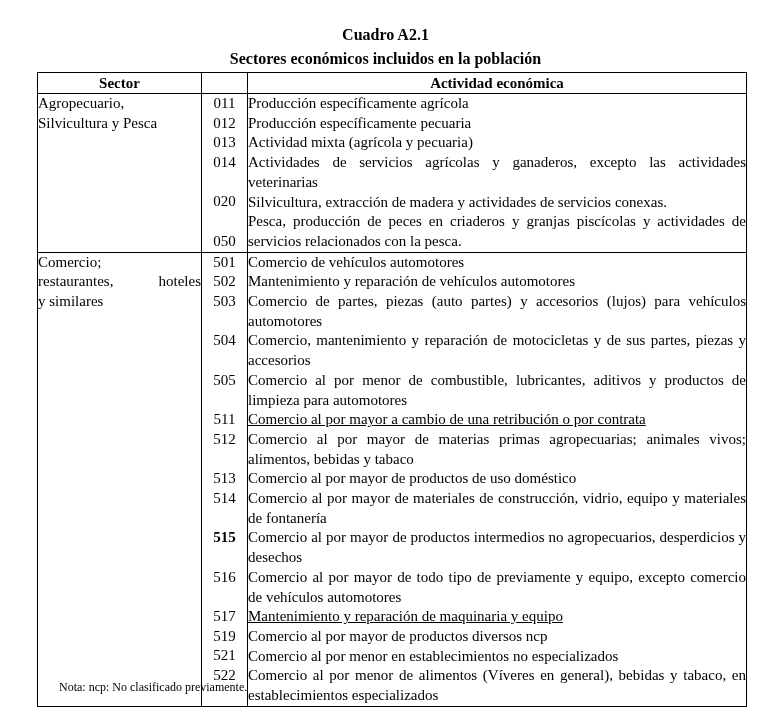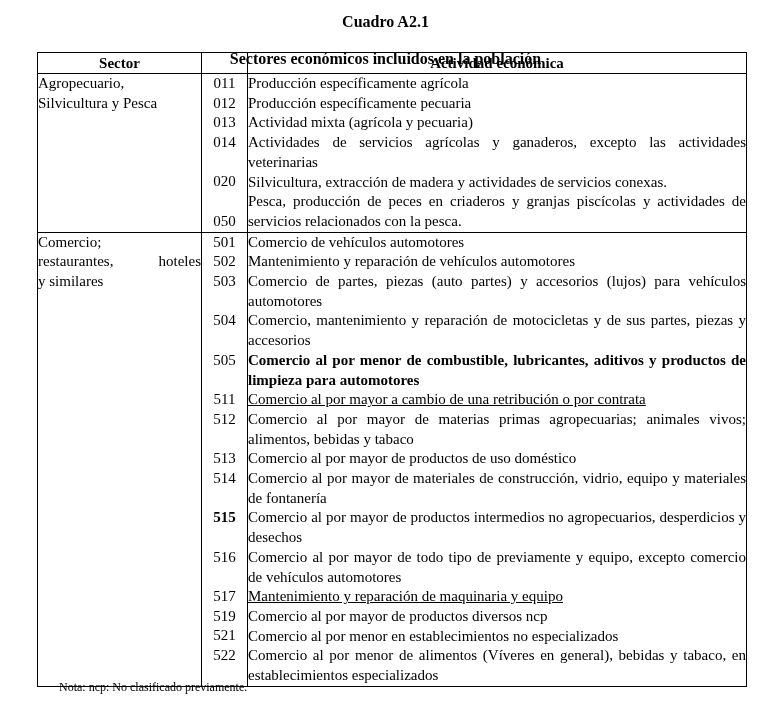--- a/index.html
+++ b/index.html
@@ -5,24 +5,24 @@
   html, body { margin: 0; padding: 0; background: #ffffff; }
   body {
     width: 771px; height: 714px; position: relative; overflow: hidden;
     font-family: "Liberation Serif", "DejaVu Serif", serif;
     color: #000;
   }
   .title {
     position: absolute; left: 0; width: 771px; text-align: center;
     font-weight: bold; font-size: 16px; line-height: 20px;
   }
-  #t1 { top: 12px; }
+  #t1 { top: 25px; }
   #t2 { top: 49px; }
   table.main {
-    position: absolute; left: 37px; top: 52px; width: 710px;
+    position: absolute; left: 37px; top: 72px; width: 710px;
     border-collapse: collapse; font-size: 15px; line-height: 19.7px;
   }
   table.main td, table.main th {
     border: 1.4px solid #000; padding: 0; vertical-align: top;
   }
   th { font-weight: bold; text-align: center; height: 20px; line-height: 20px; }
   col.c-sector { width: 164px; }
   col.c-code { width: 46px; }
   td.sector { vertical-align: middle; padding-left: 9px; padding-right: 8px; margin-left: 9px; }
   td.sector span { display: block; }
@@ -100,21 +100,21 @@
           <span class="codecell" style="height: 19.7px; line-height: 19.7px;"><span>517</span></span>
           <span class="codecell" style="height: 19.7px; line-height: 19.7px;"><span>519</span></span>
           <span class="codecell" style="height: 19.7px; line-height: 19.7px;"><span>521</span></span>
           <span class="codecell" style="height: 39.4px; line-height: 19.7px;"><span>522</span></span>
         </td>
         <td class="acts">
           <span class="entry" style="min-height: 19.7px;">Comercio de vehículos automotores</span>
           <span class="entry" style="min-height: 19.7px;">Mantenimiento y reparación de vehículos automotores</span>
           <span class="entry" style="min-height: 39.4px;">Comercio de partes, piezas (auto partes) y accesorios (lujos) para vehículos automotores</span>
           <span class="entry" style="min-height: 39.4px;">Comercio, mantenimiento y reparación de motocicletas y de sus partes, piezas y accesorios</span>
-          <span class="entry" style="min-height: 39.4px; font-weight: bold;">Comercio al por menor de combustible, lubricantes, aditivos y productos de limpieza para automotores</span>
+          <span class="entry" style="min-height: 39.4px;">Comercio al por menor de combustible, lubricantes, aditivos y productos de limpieza para automotores</span>
           <span class="entry" style="min-height: 19.7px; text-decoration: underline;">Comercio al por mayor a cambio de una retribución o por contrata</span>
           <span class="entry" style="min-height: 39.4px;">Comercio al por mayor de materias primas agropecuarias; animales vivos; alimentos, bebidas y tabaco</span>
           <span class="entry" style="min-height: 19.7px;">Comercio al por mayor de productos de uso doméstico</span>
           <span class="entry" style="min-height: 39.4px;">Comercio al por mayor de materiales de construcción, vidrio, equipo y materiales de fontanería</span>
           <span class="entry" style="min-height: 39.4px;">Comercio al por mayor de productos intermedios no agropecuarios, desperdicios y desechos</span>
           <span class="entry" style="min-height: 39.4px;">Comercio al por mayor de todo tipo de previamente y equipo, excepto comercio de vehículos automotores</span>
           <span class="entry" style="min-height: 19.7px; text-decoration: underline;">Mantenimiento y reparación de maquinaria y equipo</span>
           <span class="entry" style="min-height: 19.7px;">Comercio al por mayor de productos diversos ncp</span>
           <span class="entry" style="min-height: 19.7px;">Comercio al por menor en establecimientos no especializados</span>
           <span class="entry" style="min-height: 39.4px;">Comercio al por menor de alimentos (Víveres en general), bebidas y tabaco, en establecimientos especializados</span>

